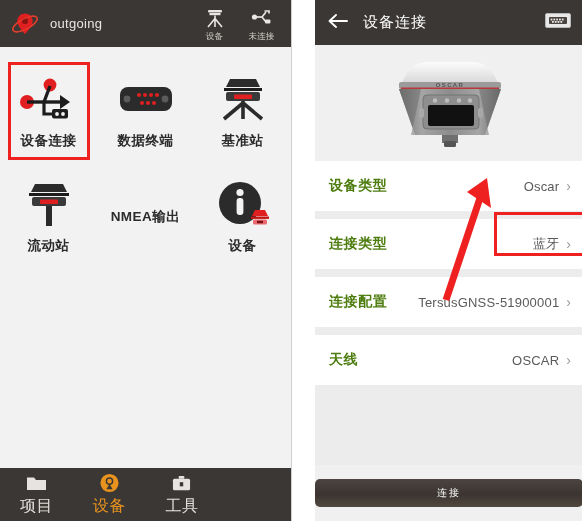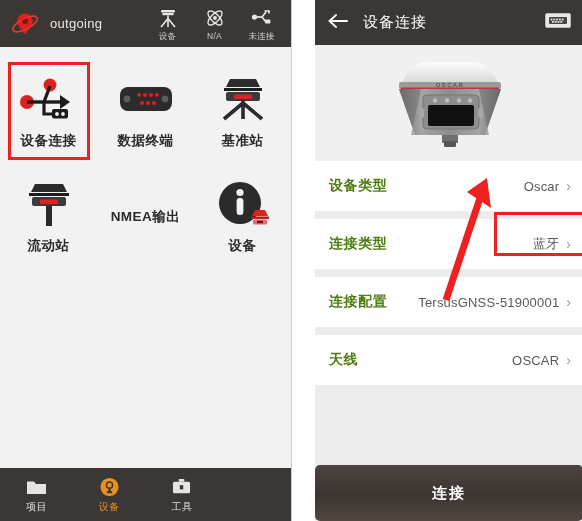--- a/index.html
+++ b/index.html
@@ -70,21 +70,21 @@
 
   .left-tabbar {
     height: 53px; background: #3b3734; display: flex;
     flex: 0 0 auto;
   }
   .tab {
     width: 72.75px; display: flex; flex-direction: column;
     align-items: center; justify-content: center; gap: 2px;
   }
   .tab .tglyph { height: 22px; display:flex; align-items:center; justify-content:center; }
-  .tab .tlabel { font-size: 10px; color: #e3e0dd; letter-spacing: .5px; }
+  .tab .tlabel { font-size: 16px; color: #e3e0dd; letter-spacing: .5px; }
   .tab.active .tlabel { color: #e8931e; }
 
   
   .right-panel {
     position: relative; width: 291px; height: 521px;
     background: #f1f1f1; display: flex; flex-direction: column;
   }
   .right-header {
     height: 45px; background: #3b3734; display: flex; align-items: center;
     padding: 0 12px; flex: 0 0 auto;
@@ -116,25 +116,25 @@
     left: 179px; top: 51px; width: 112px; height: 44px;
     border: 3px solid #ee2020; pointer-events: none; z-index: 15;
   }
 
   .connect-bar {
     height: 56px; background: #f0f0f0;
     display: flex; align-items: center; justify-content: center;
     flex: 0 0 auto;
   }
   .connect-btn {
-    width: 268px; height: 56px; border-radius: 5px;
+    width: 268px; height: 28px; border-radius: 5px;
     background: linear-gradient(180deg, #4b4440 0%, #3b3431 55%, #51483f 100%);
-    color: #ffffff; font-size: 15px; letter-spacing: 2px;
+    color: #ffffff; font-size: 10px; letter-spacing: 2px;
     display: flex; align-items: center; justify-content: center;
-    border: none; font-family: inherit; font-weight: bold;
+    border: none; font-family: inherit;
   }
 
   .arrow-overlay {
     position: absolute; left: 0; top: 0; width: 291px; height: 521px;
     pointer-events: none; z-index: 18;
   }
   .divider-vert {
     position: absolute; left: 291px; top: 0; width: 1px; height: 521px;
     background: #cfcfcf; z-index: 30;
   }
@@ -163,32 +163,20 @@
         <div class="status-item">
           <span class="si-glyph">
             <svg width="22" height="20" viewBox="0 0 22 20">
               <rect x="4" y="2" width="14" height="2.4" rx="1" fill="#e9e6e3"></rect>
               <rect x="5.5" y="5" width="11" height="2.2" fill="#e9e6e3"></rect>
               <rect x="10.2" y="7.5" width="1.6" height="4" fill="#e9e6e3"></rect>
               <path d="M11 10.5 L4 19 M11 10.5 L18 19 M11 10.5 L11 19" stroke="#e9e6e3" stroke-width="1.6" fill="none"></path>
             </svg>
           </span>
           <span class="si-label">设备</span>
-        </div>
-        <div class="status-item">
-          <span class="si-glyph">
-            <svg width="22" height="20" viewBox="0 0 24 22">
-              <g fill="none" stroke="#e9e6e3" stroke-width="1.5">
-                <ellipse cx="12" cy="11" rx="10" ry="4.4" transform="rotate(45 12 11)"></ellipse>
-                <ellipse cx="12" cy="11" rx="10" ry="4.4" transform="rotate(-45 12 11)"></ellipse>
-              </g>
-              <circle cx="12" cy="11" r="2.1" fill="#e9e6e3"></circle>
-            </svg>
-          </span>
-          <span class="si-label">N/A</span>
         </div>
         <div class="status-item">
           <span class="si-glyph">
             <svg width="22" height="20" viewBox="0 0 22 20">
               <circle cx="3.5" cy="9" r="2.6" fill="#e9e6e3"></circle>
               <path d="M3.5 9 H11" stroke="#e9e6e3" stroke-width="1.7" fill="none"></path>
               <path d="M11 9 L15 4 M11 9 L15 14" stroke="#e9e6e3" stroke-width="1.7" fill="none"></path>
               <path d="M13.5 3 L18 3 L18 5.5" stroke="#e9e6e3" stroke-width="1.7" fill="none"></path>
               <rect x="14" y="11.4" width="5.4" height="4" rx="1" fill="#e9e6e3"></rect>
             </svg>

